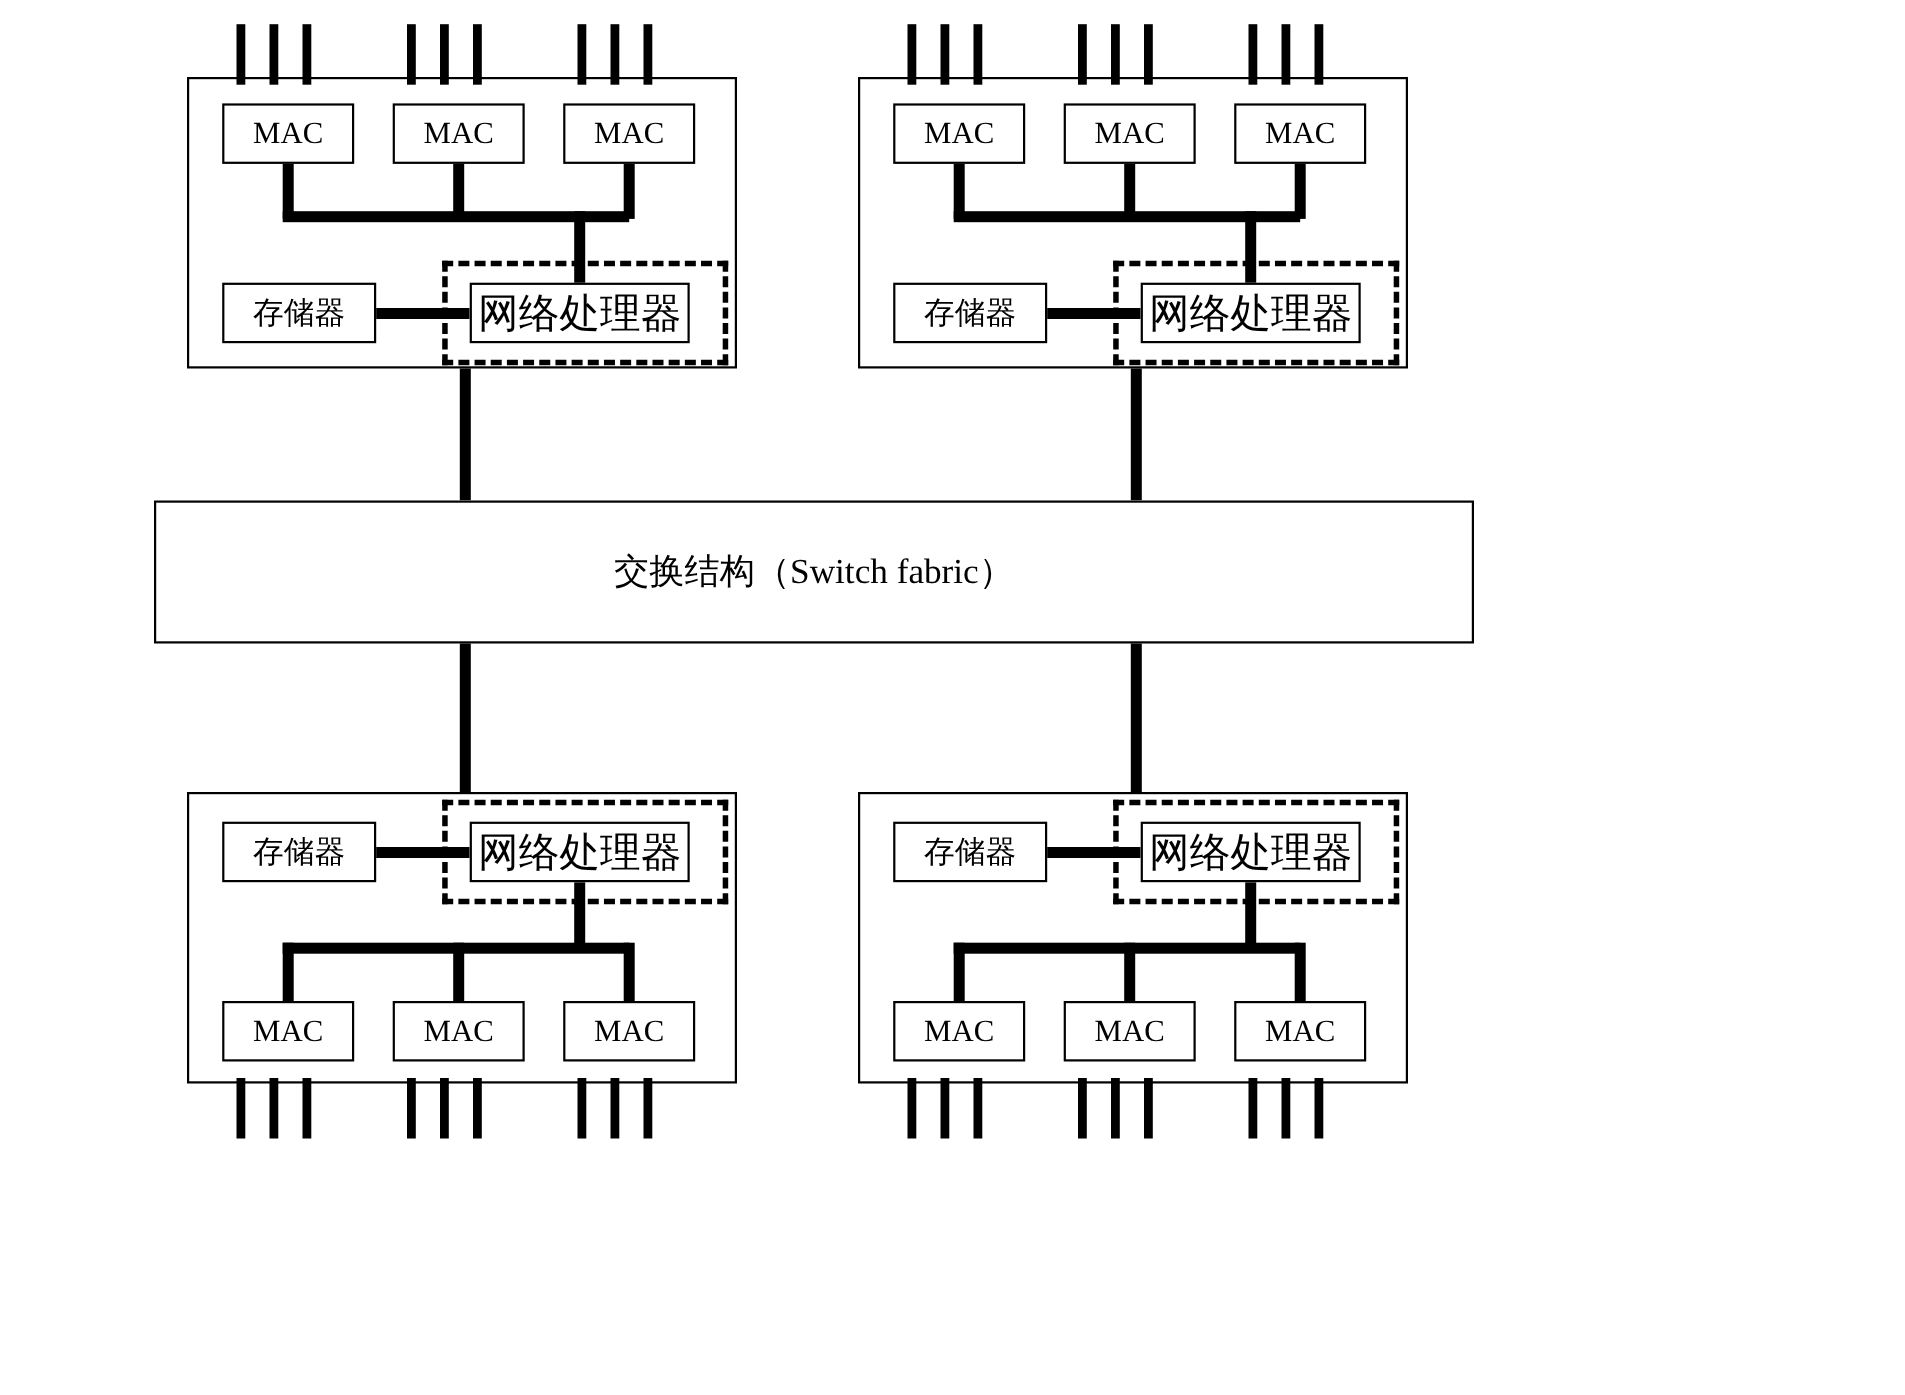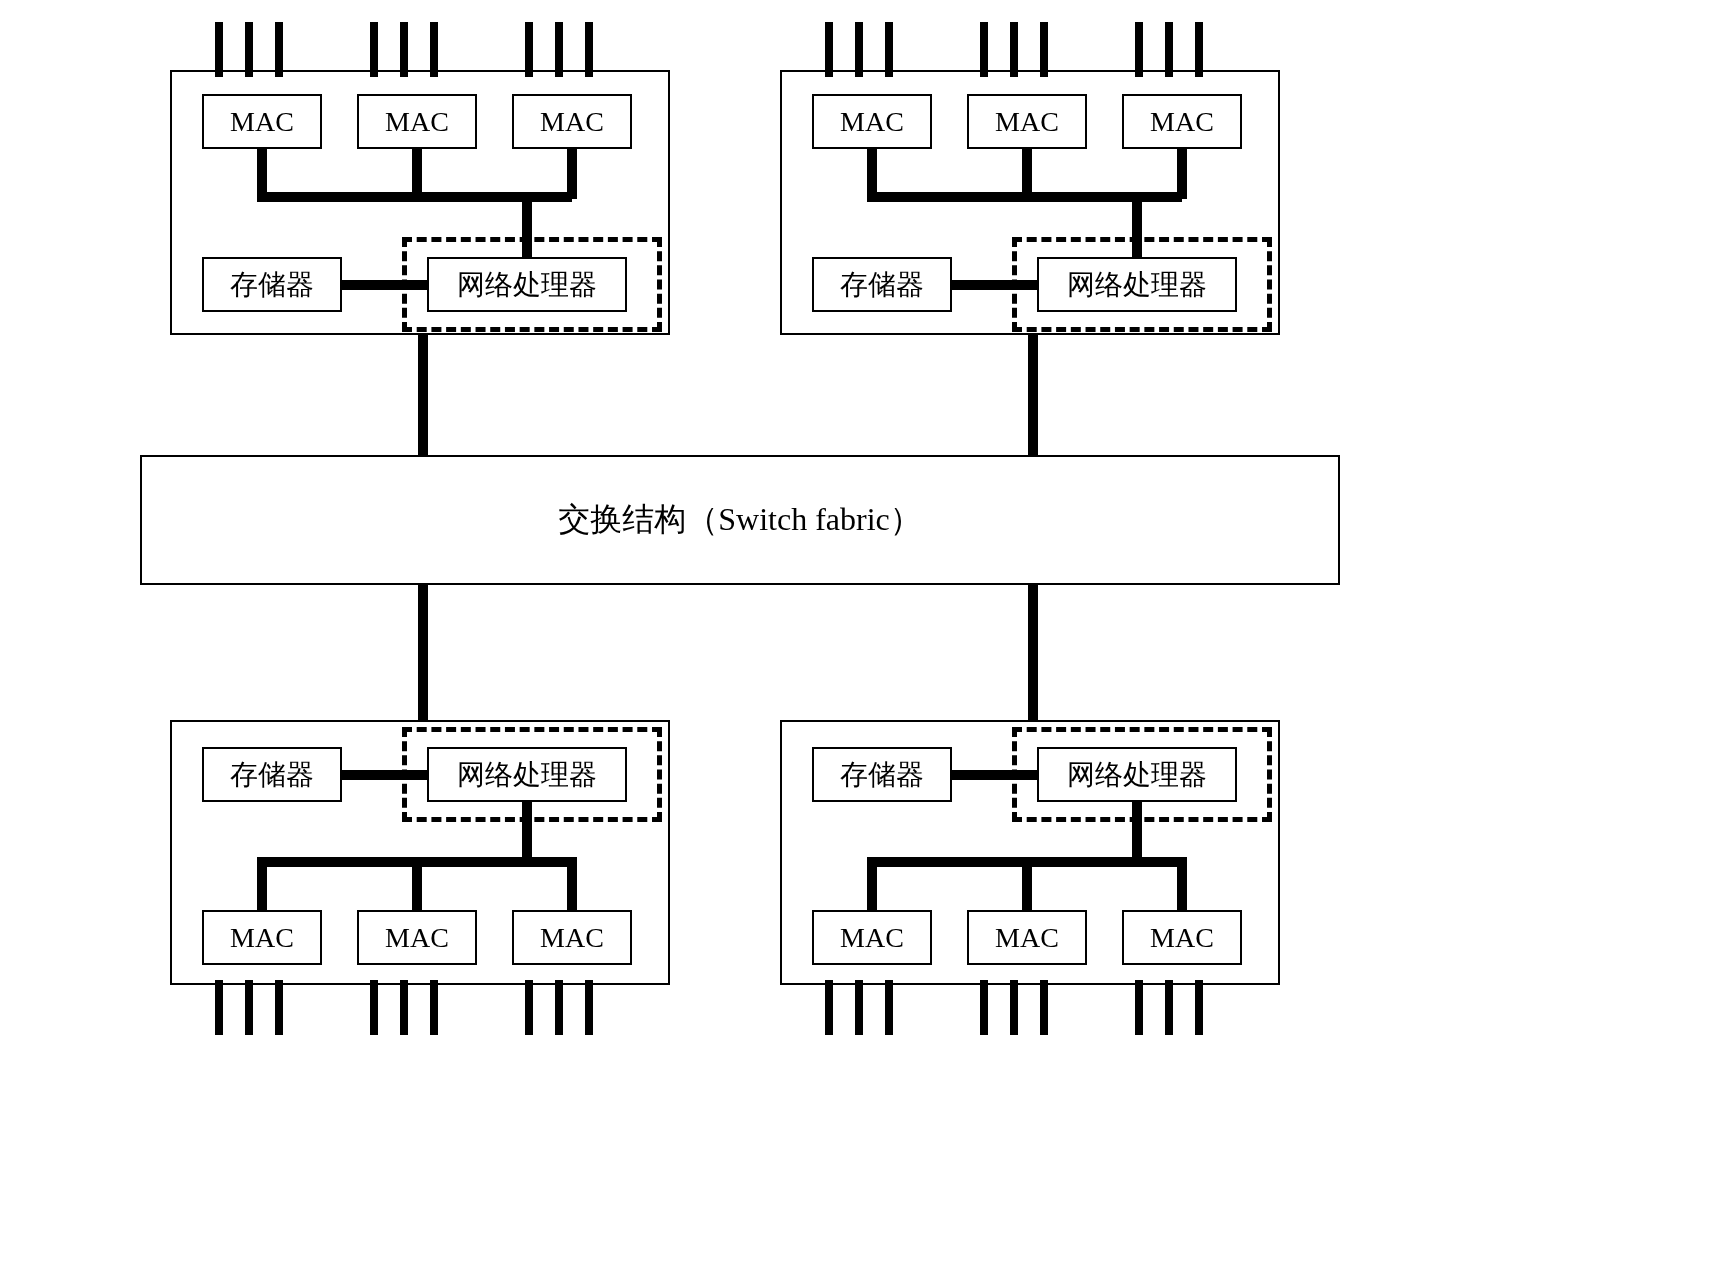--- a/index.html
+++ b/index.html
@@ -46,21 +46,21 @@
     }
     .np-box {
       position: absolute;
       border: 2px solid #000;
       background: #fff;
       width: 200px;
       height: 55px;
       display: flex;
       align-items: center;
       justify-content: center;
-      font-size: 28px;
+      font-size: 37px;
       z-index: 5;
     }
     .dashed-highlight {
       position: absolute;
       border: 5px dashed #000;
       background: transparent;
       z-index: 3;
     }
 
     .switch-fabric {

